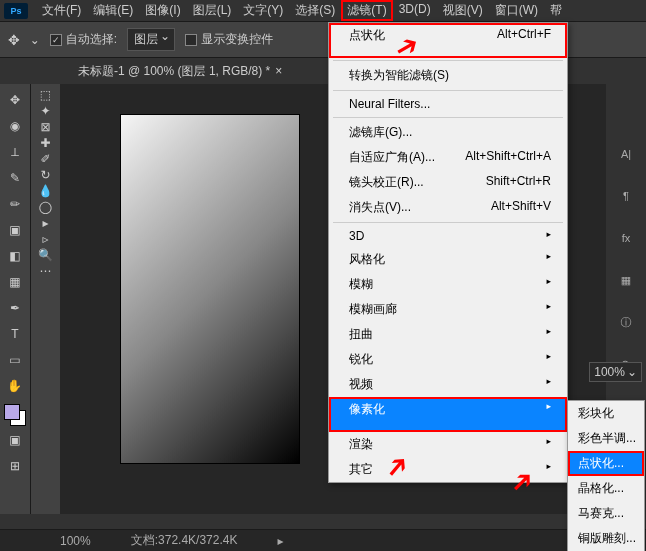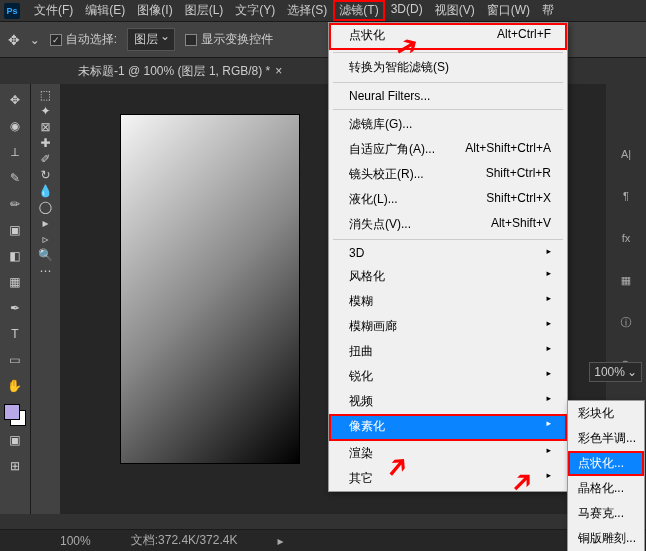--- a/index.html
+++ b/index.html
@@ -1,18 +1,18 @@
 <!DOCTYPE html>
 <html><head>
 <meta charset="utf-8">
 <style>
   * { margin: 0; padding: 0; box-sizing: border-box; font-family: "Microsoft YaHei", sans-serif; font-size: 12px; }
   body { background: #323232; color: #ccc; width: 646px; height: 551px; overflow: hidden; position: relative; }
   .topbar { height: 22px; background: #323232; display: flex; align-items: center; padding: 0 4px; border-bottom: 1px solid #1a1a1a; }
-  .ps-logo { width: 16px; height: 16px; background: #001e36; color: #31a8ff; font-weight: bold; font-size: 9px; display: flex; align-items: center; justify-content: center; border-radius: 2px; margin-right: 8px; }
+  .ps-logo { width: 24px; height: 16px; background: #001e36; color: #31a8ff; font-weight: bold; font-size: 9px; display: flex; align-items: center; justify-content: center; border-radius: 2px; margin-right: 8px; }
   .menubar { display: flex; }
   .menu-item { padding: 2px 6px; cursor: default; }
   .menu-item.hl { border: 2px solid #ff0000; padding: 0 4px; }
   .optbar { height: 36px; background: #424242; display: flex; align-items: center; padding: 0 8px; gap: 10px; border-bottom: 1px solid #1a1a1a; }
   .move-icon { font-size: 14px; }
   .chk { display: flex; align-items: center; gap: 4px; }
   .chk-box { width: 12px; height: 12px; border: 1px solid #888; background: #2a2a2a; display: flex; align-items: center; justify-content: center; font-size: 9px; }
   .select-box { background: #2a2a2a; border: 1px solid #555; padding: 2px 16px 2px 6px; position: relative; }
   .select-box::after { content: "⌄"; position: absolute; right: 4px; top: 0; }
   .tabbar { height: 26px; background: #323232; display: flex; align-items: center; padding: 0 0 0 70px; }
@@ -26,21 +26,21 @@
   .swatch .bg { width: 16px; height: 16px; background: #fff; border: 1px solid #000; position: absolute; bottom: 0; right: 0; }
   .canvas-area { flex: 1; background: #262626; position: relative; padding: 30px 0 0 60px; }
   .canvas { width: 180px; height: 350px; background: linear-gradient(135deg, #f5f5f5 0%, #888 50%, #000 100%); border: 1px solid #000; }
   .rightcol { width: 40px; background: #323232; display: flex; flex-direction: column; align-items: center; padding-top: 60px; gap: 22px; }
   .rightcol .ic { width: 20px; height: 20px; display: flex; align-items: center; justify-content: center; color: #aaa; font-size: 11px; }
   .dropdown { position: absolute; top: 22px; left: 328px; width: 240px; background: #f0f0f0; color: #000; border: 1px solid #999; box-shadow: 2px 2px 6px rgba(0,0,0,.4); z-index: 100; }
   .dropdown .row { display: flex; justify-content: space-between; padding: 4px 16px 4px 20px; }
   .dropdown .sep { height: 1px; background: #ccc; margin: 2px 4px; }
   .dropdown .row.sub::after { content: "▸"; font-size: 9px; }
   .dropdown .row.sel { background: #0a84ff; color: #fff; }
-  .dropdown .row.box { border: 2px solid #ff0000; padding: 2px 14px 4px 18px; }
+  .dropdown .row.box { border: 2px solid #ff0000; padding: 2px 14px 12px 18px; }
   .submenu { position: absolute; top: 400px; left: 567px; width: 78px; background: #f0f0f0; color: #000; border: 1px solid #999; box-shadow: 2px 2px 6px rgba(0,0,0,.4); z-index: 101; }
   .submenu .row { padding: 4px 8px 4px 10px; }
   .submenu .row.sel { background: #0a84ff; color: #fff; border: 2px solid #ff0000; padding: 2px 6px 2px 8px; }
   .arrow { position: absolute; color: #ff0000; font-size: 28px; z-index: 150; pointer-events:none; transform-origin: center; }
   .statusbar { position: absolute; bottom: 0; left: 0; right: 0; height: 22px; background: #262626; display: flex; align-items: center; padding: 0 60px; gap: 40px; color: #aaa; font-size: 11px; border-top: 1px solid #1a1a1a;}
   .bottompanel { position: absolute; bottom: 22px; right: 0; width: 78px; height: 30px; background: #323232; display: flex; align-items: center; justify-content: space-around; color: #888; font-size: 11px;}
   .pctbox { position: absolute; right: 4px; top: 362px; background: #2a2a2a; border: 1px solid #555; padding: 2px 4px; color: #ccc; display:flex; align-items:center; gap:2px;}
 </style>
 </head>
 <body>
@@ -157,24 +157,20 @@
     </div>
     <div class="row">
       <span>自适应广角(A)...</span>
       <span>Alt+Shift+Ctrl+A</span>
     </div>
     <div class="row">
       <span>镜头校正(R)...</span>
       <span>Shift+Ctrl+R</span>
     </div>
     <div class="row">
-      <span>液化(L)...</span>
-      <span>Shift+Ctrl+X</span>
-    </div>
-    <div class="row">
       <span>消失点(V)...</span>
       <span>Alt+Shift+V</span>
     </div>
     <div class="sep"></div>
     <div class="row sub">
       <span>3D</span>
     </div>
     <div class="row sub">
       <span>风格化</span>
     </div>

